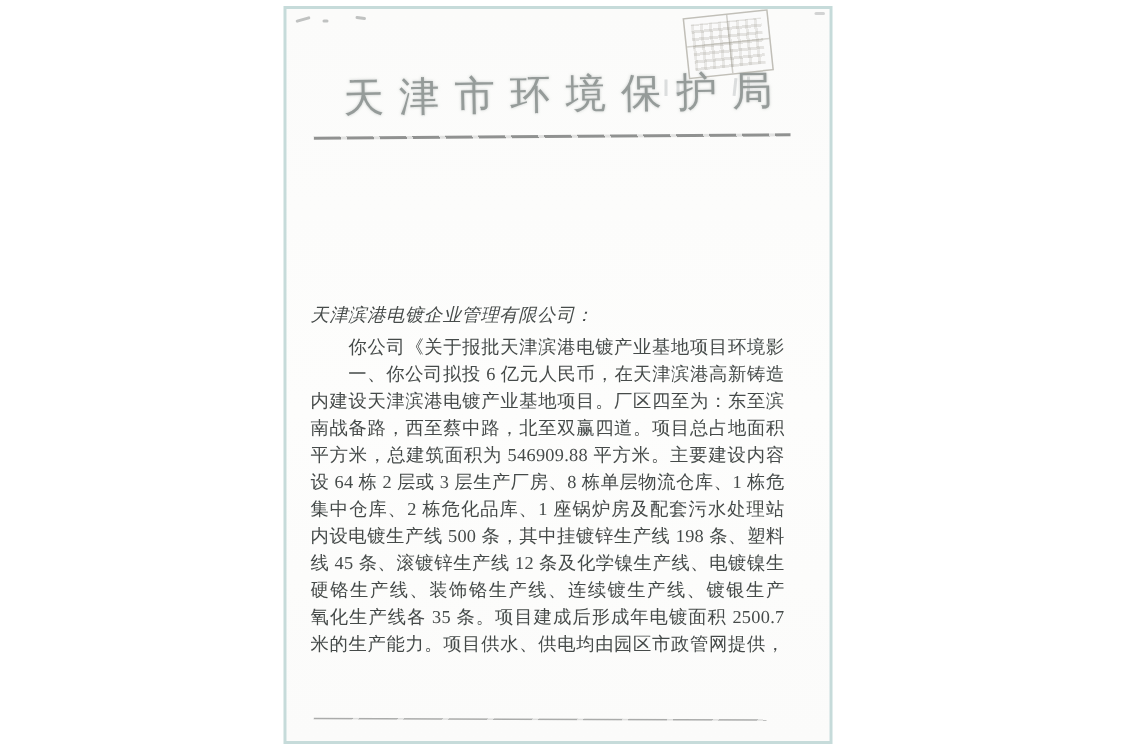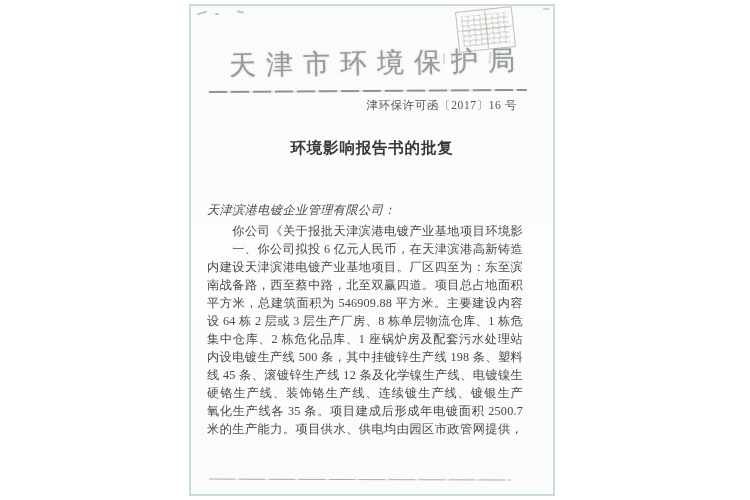--- a/index.html
+++ b/index.html
@@ -124,24 +124,22 @@
 
     <div class="bleed b1"></div>
     <div class="bleed b2"></div>
     <div class="bleed b3"></div>
     <div class="bleed b4"></div>
 
     <div class="agency">天津市环境保护局</div>
 
     <div class="header-rule"></div>
 
-    <div class="doc-number">津环保许可函〔2017〕16 号</div>
 
     <div class="doc-title">
-      <div>环境影响报告书的批复</div>
     </div>
 
     <div class="recipient">天津滨港电镀企业管理有限公司：</div>
 
     <div class="body-text">
       <div class="body-line full">　　你公司《关于报批天津滨港电镀产业基地项目环境影响报告</div>
       <div class="body-line full">　　一、你公司拟投 6 亿元人民币，在天津滨港高新铸造工业区</div>
       <div class="body-line full">内建设天津滨港电镀产业基地项目。厂区四至为：东至滨港四路，</div>
       <div class="body-line full">南战备路，西至蔡中路，北至双赢四道。项目总占地面积 471758</div>
       <div class="body-line full">平方米，总建筑面积为 546909.88 平方米。主要建设内容为：建</div>

